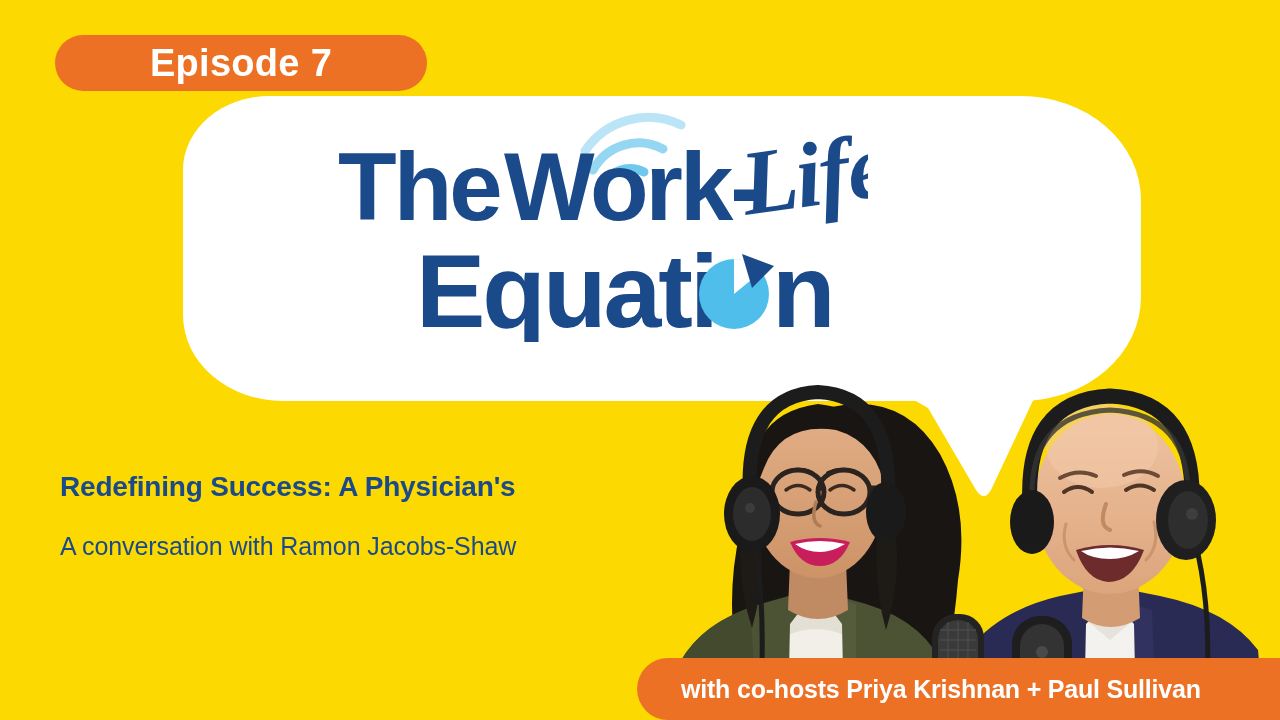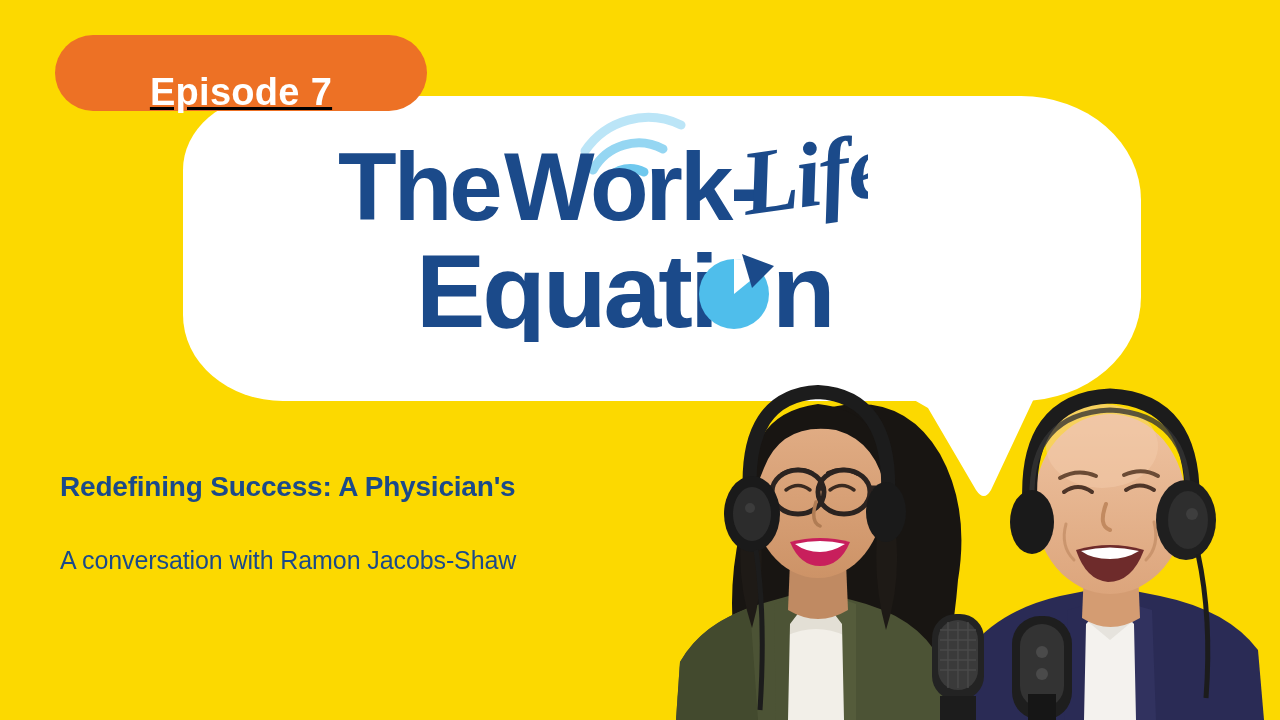--- a/index.html
+++ b/index.html
@@ -41,28 +41,27 @@
     height: 170px;
     z-index: 2;
   }
 
   
   #episode-badge {
     position: absolute;
     left: 55px;
     top: 35px;
     width: 372px;
-    height: 76px;
+    height: 56px;
     background: #ED7125;
     border-radius: 38px;
     z-index: 5;
     display: flex;
-    align-items: flex-end;
+    align-items: center;
     justify-content: center;
-    text-decoration: underline;
   }
   #episode-badge .label {
     color: #FFFFFF;
     font-size: 38px;
     font-weight: bold;
     letter-spacing: 0.3px;
     line-height: 1;
     white-space: nowrap;
   }
 
@@ -103,21 +102,21 @@
     font-weight: bold;
     line-height: 1.33;
     letter-spacing: -0.2px;
     margin: 0;
   }
   #episode-subtitle {
     color: #1B4A8A;
     font-size: 25px;
     font-weight: normal;
     line-height: 1.2;
-    margin: 40px 0 0 0;
+    margin: 26px 0 0 0;
     letter-spacing: -0.1px;
   }
 
   
   #cohost-banner {
     position: absolute;
     left: 637px;
     top: 658px;
     width: 643px;
     height: 62px;
@@ -320,14 +319,17 @@
     </svg>
   </div>
 
   <div id="episode-text">
     <div id="episode-title">
       <div>Redefining Success: A Physician's</div>
     </div>
     <div id="episode-subtitle">A conversation with Ramon Jacobs-Shaw</div>
   </div>
 
+  <div id="cohost-banner">
+    <span class="label">with co-hosts Priya Krishnan  + Paul Sullivan</span>
+  </div>
 
 </div>
 
 </body></html>

